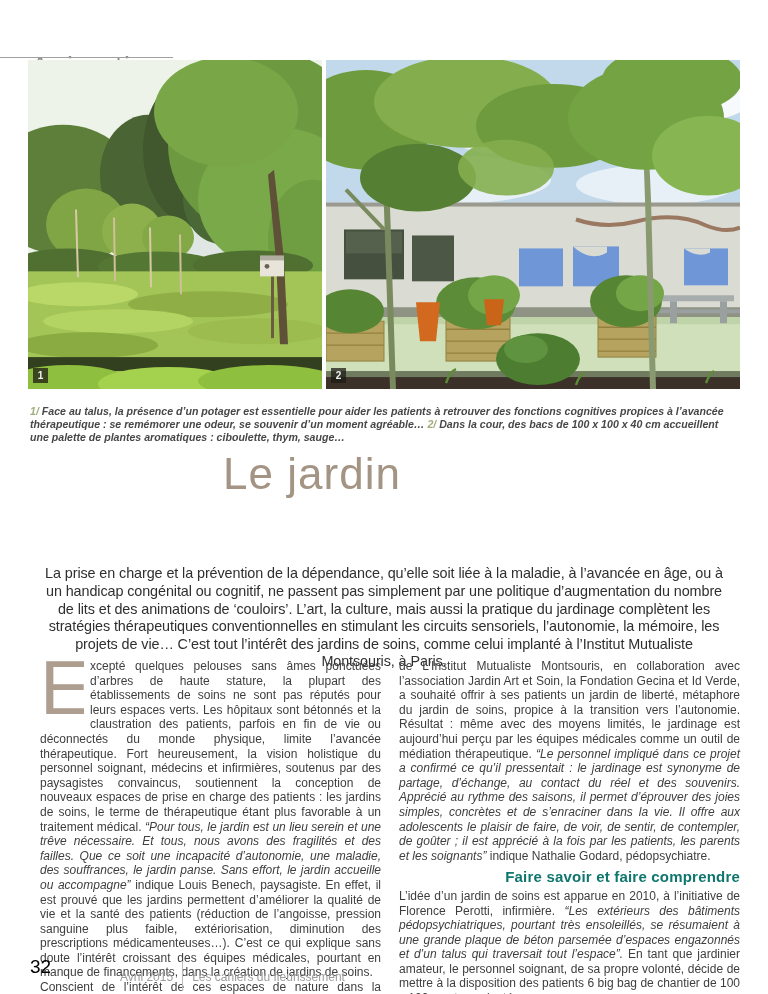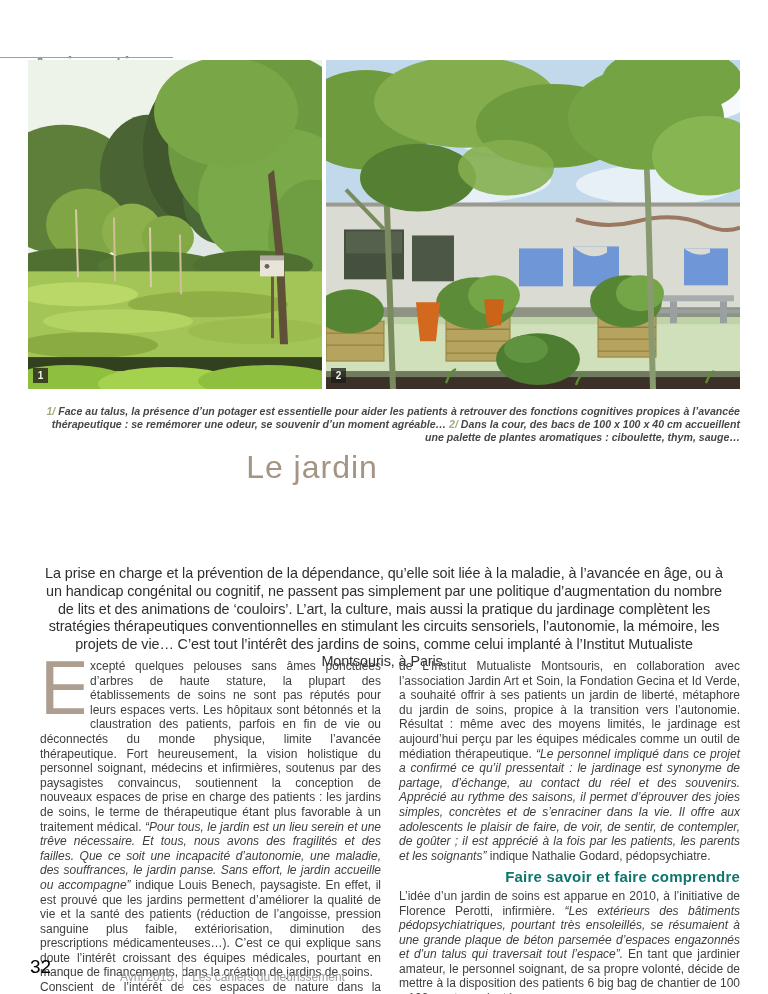--- a/index.html
+++ b/index.html
@@ -25,28 +25,28 @@
   .figure svg { display:block; width:100%; height:100%; }
   .fig-badge {
     position:absolute; left:5px; bottom:6px; width:15px; height:15px;
     background:rgba(30,28,22,0.75); color:#f2f2f2;
     font-size:10px; font-weight:bold; line-height:15px; text-align:center;
   }
   
   .caption {
     position:absolute; left:30px; top:394px; width:710px;
     font-size:10.6px; font-weight:bold; font-style:italic;
-    color:#474747; line-height:1.25; text-align:right;
+    color:#474747; line-height:1.25; text-align:left;
   }
   .fig-marker { color:#9fae7c; }
   
   .article-title {
     position:absolute; left:0; top:451px; width:624px;
     text-align:center; color:#a39484;
-    font-size:32px; line-height:1.05; font-weight:400; letter-spacing:1px;
+    font-size:44px; line-height:1.05; font-weight:400; letter-spacing:1px;
   }
   
   .intro {
     position:absolute; left:40px; top:551px; width:688px;
     text-align:center; font-weight:normal; font-size:14.4px;
     line-height:1.22; color:#2f2f2f; letter-spacing:-0.1px;
   }
   
   .columns {
     position:absolute; left:40px; top:659px; width:700px;

